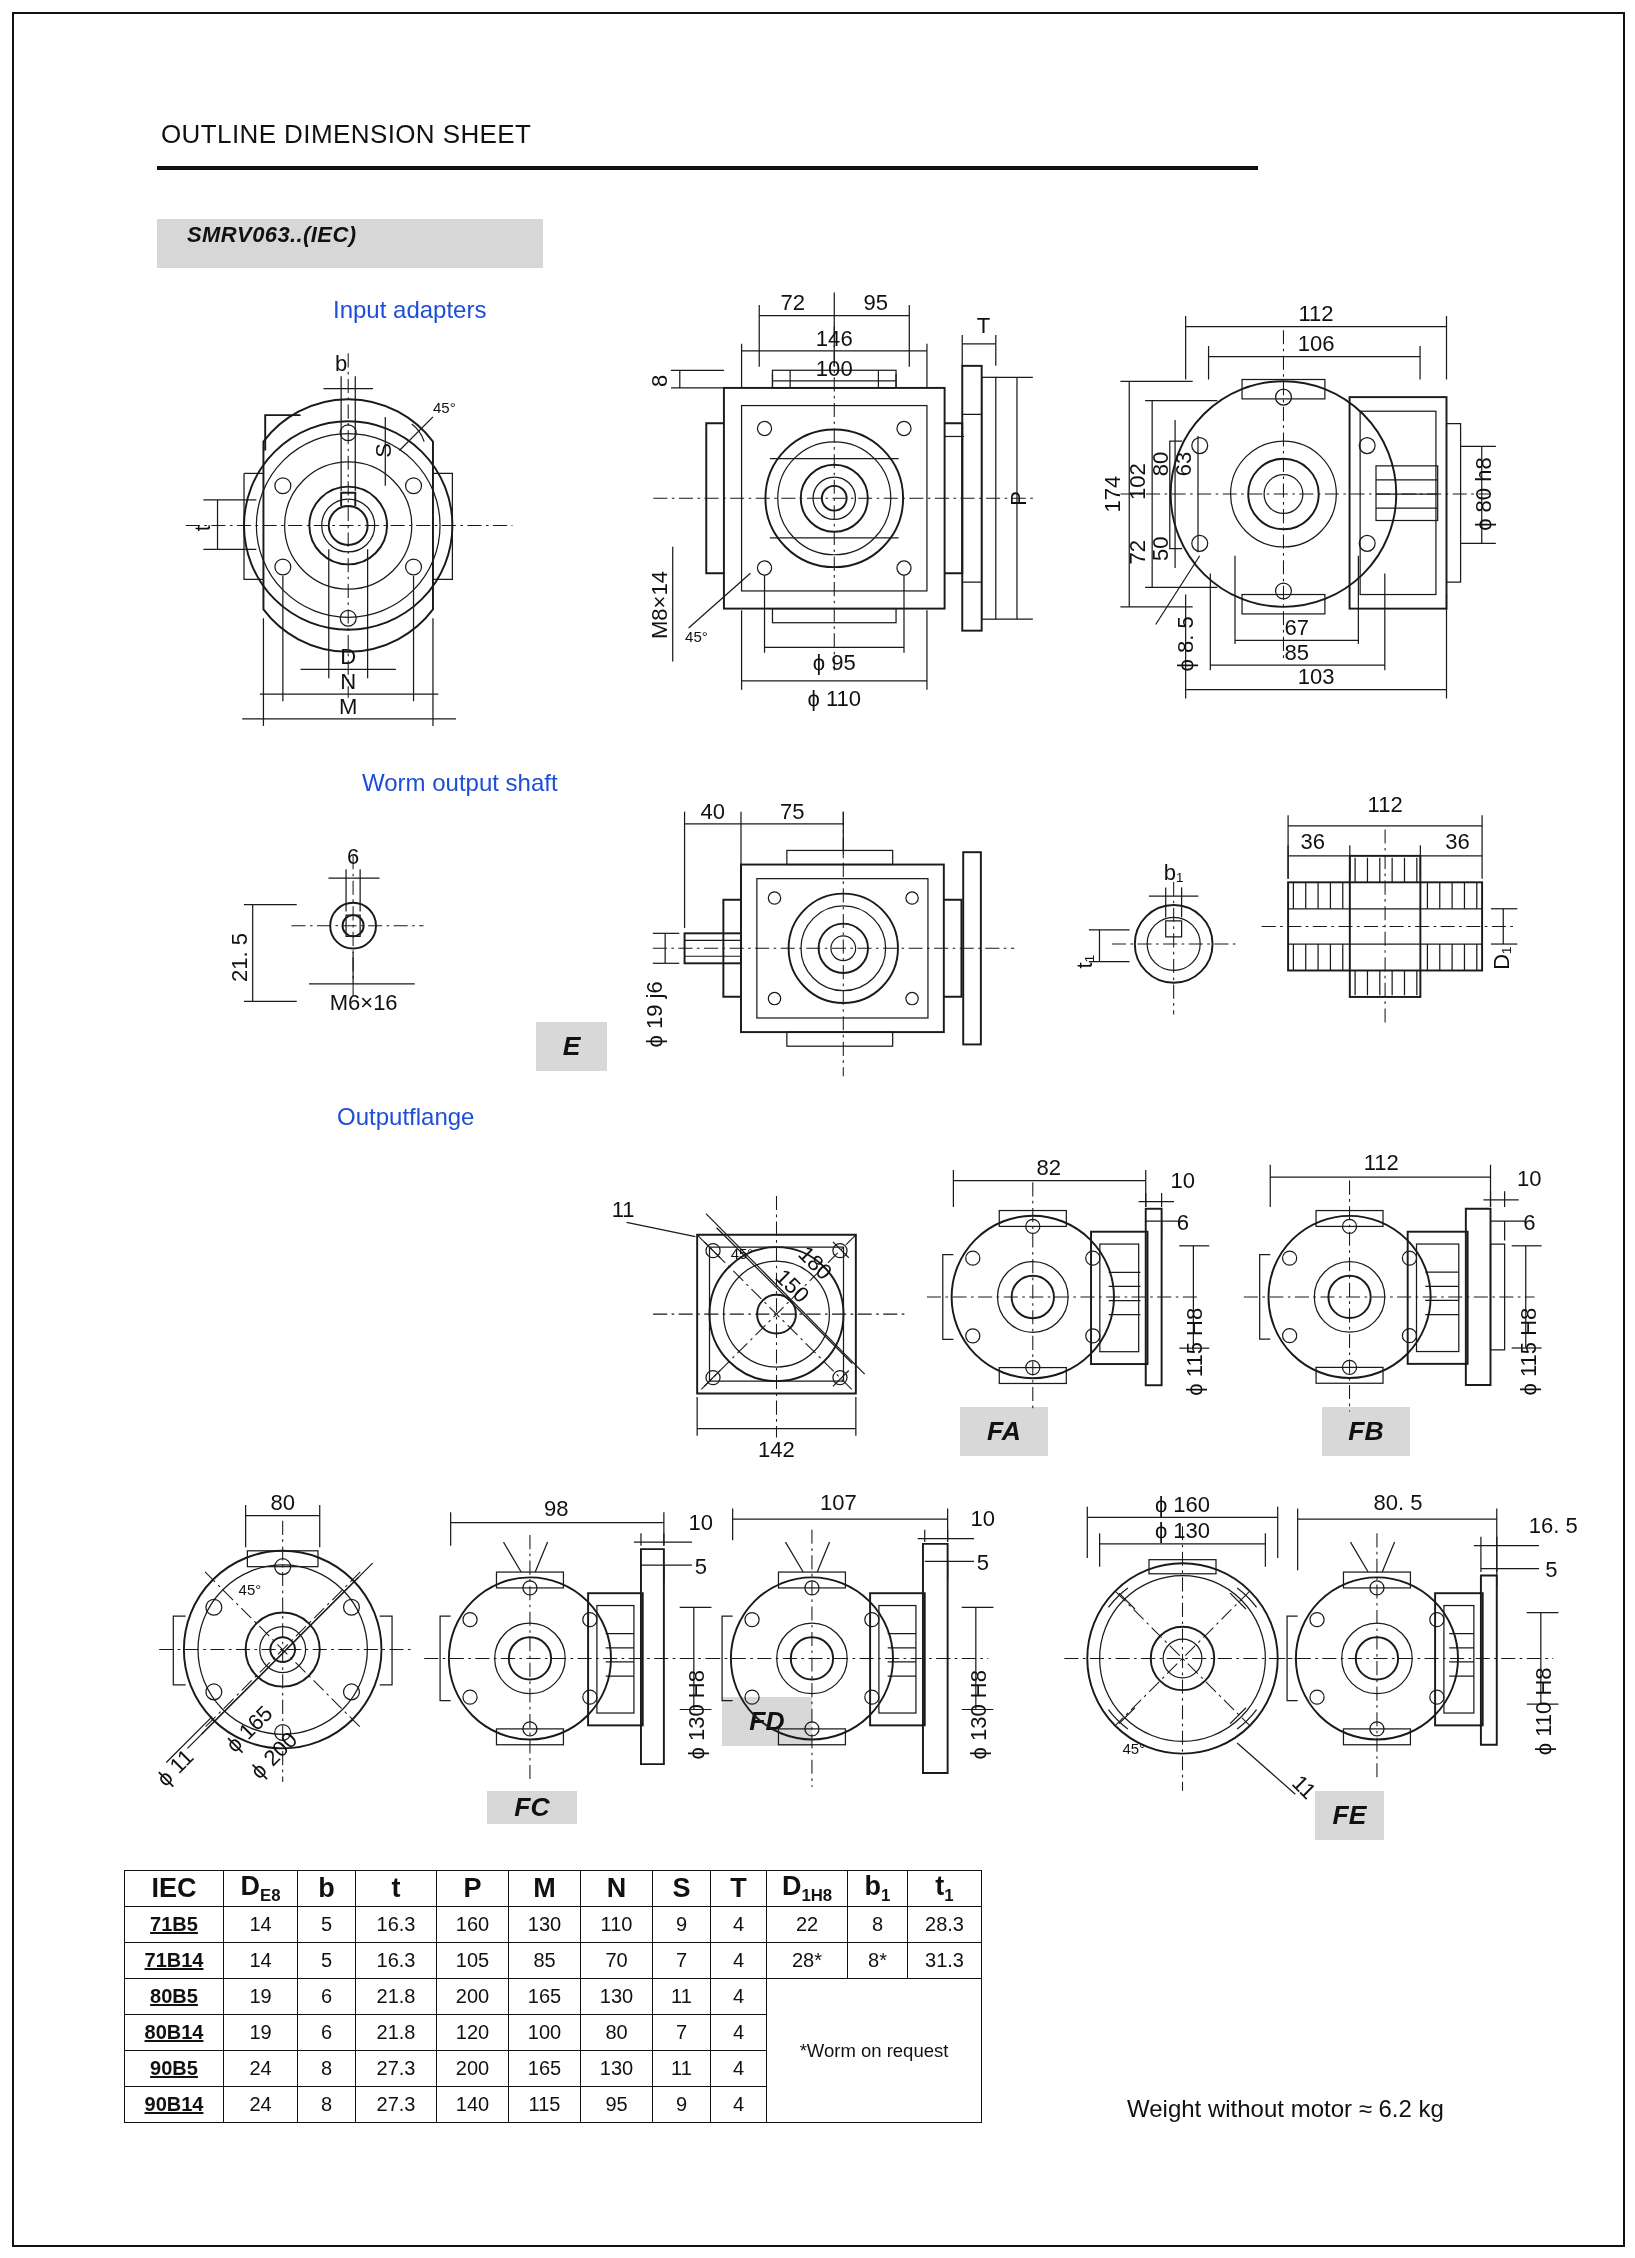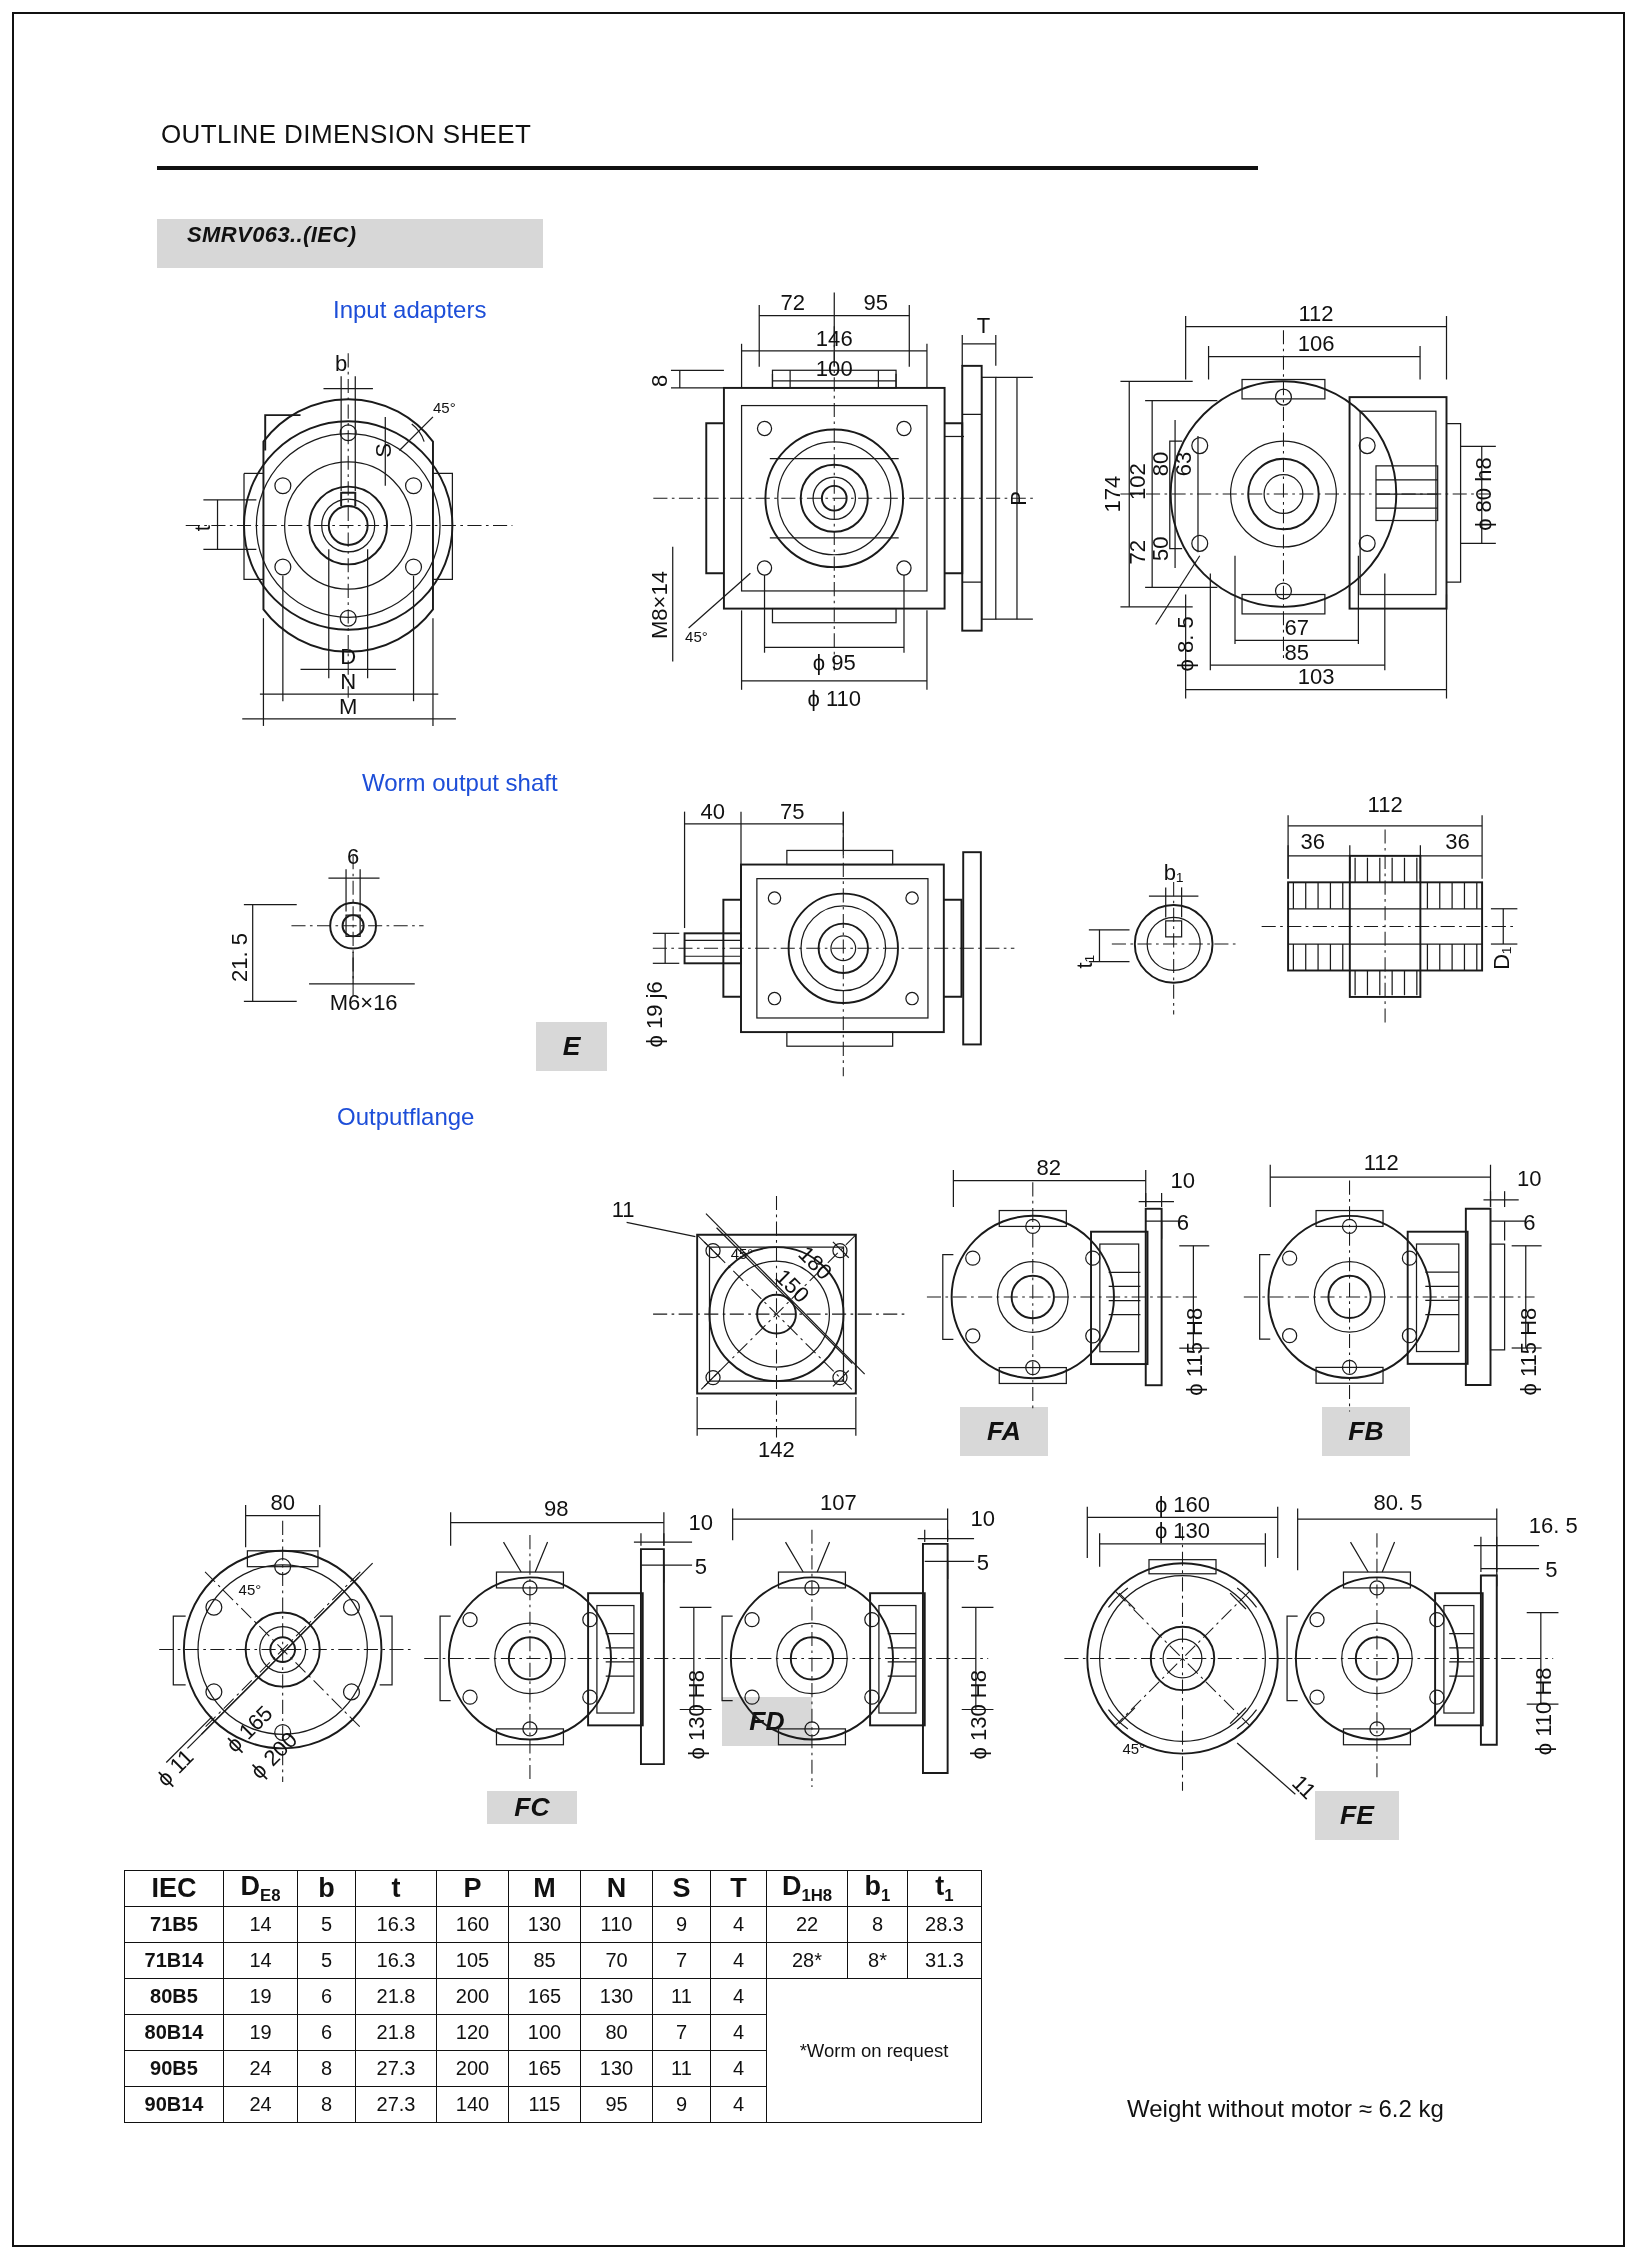--- a/index.html
+++ b/index.html
@@ -47,21 +47,21 @@
   .chip {
     position:absolute; background:#d8d8d8;
     font-size:26.5px; font-weight:bold; font-style:italic;
     color:#111; display:flex; align-items:center; justify-content:center;
   }
   #chip-E  { left:536px; top:1022px; width:71px; height:49px; }
   #chip-FA { left:960px; top:1407px; width:88px; height:49px; }
   #chip-FB { left:1322px; top:1407px; width:88px; height:49px; }
   #chip-FC { left:487px; top:1791px; width:90px; height:33px; }
   #chip-FD { left:722px; top:1697px; width:90px; height:49px; }
-  #chip-FE { left:1315px; top:1791px; width:84px; height:49px; }
+  #chip-FE { left:1315px; top:1791px; width:69px; height:49px; }
 
   
   .dwg { position:absolute; }
   .dl  { stroke:#1a1a1a; fill:none; }
   .thin{ stroke-width:1.4; }
   .med { stroke-width:2.2; }
   .cen { stroke:#1a1a1a; stroke-width:1.2; stroke-dasharray:16 5 3 5; }
   text.dim {
     font-family:"Liberation Sans", sans-serif; font-size:25px; fill:#111;
   }
@@ -88,21 +88,21 @@
   .col-b    { width:58px; }
   .col-t    { width:81px; }
   .col-p    { width:72px; }
   .col-m    { width:72px; }
   .col-n    { width:72px; }
   .col-s    { width:58px; }
   .col-tt   { width:56px; }
   .col-d1   { width:81px; }
   .col-b1   { width:60px; }
   .col-t1   { width:74px; }
-  .tbl .iec-cell { font-weight:bold; }
+  .tbl .iec-cell { font-weight:bold;text-decoration:underline; }
   .note-cell { font-size:18.5px; text-align:left; padding-left:8.8px; }
   .weight {
     position:absolute; left:1127px; top:2095px;
     font-size:24px; color:#111;
   }
   sub { font-size:0.62em; }
 </style>
 </head>
 <body>
 

